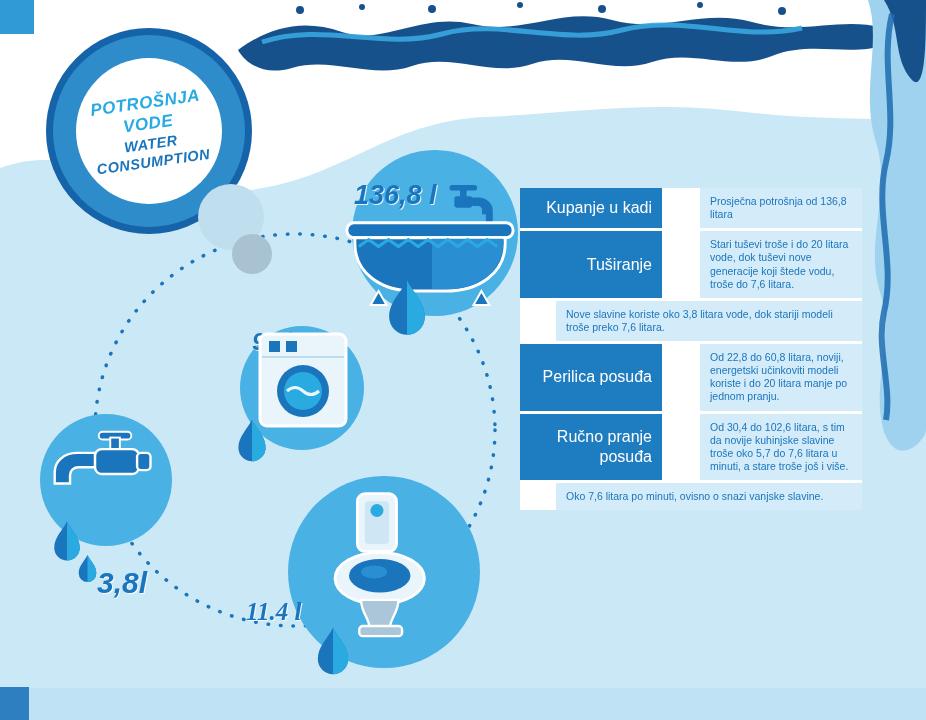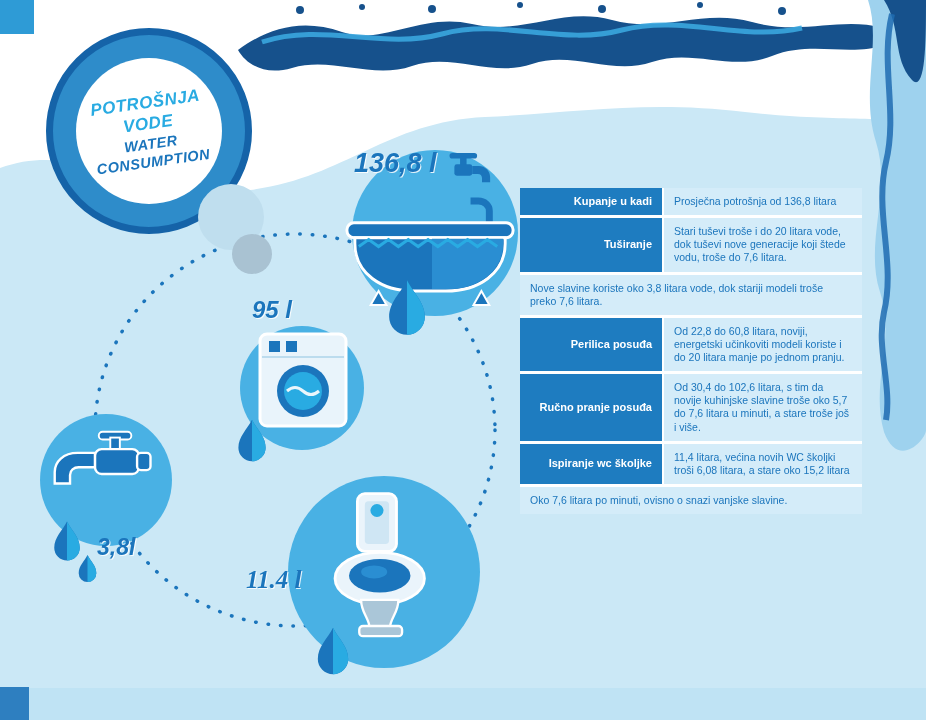--- a/index.html
+++ b/index.html
@@ -22,33 +22,33 @@
                 font-weight: bold; line-height: 1.25; letter-spacing: .5px; }
   .badge-text .hr { color: var(--accent, #29abe2); font-size: 17px; }
   .badge-text .en { color: var(--primary, #1b75bc); font-size: 14.5px; }
   .accent-circle { position: absolute; border-radius: 50%; }
   .accent-circle.big { left: 198px; top: 184px; width: 66px; height: 66px; background: #bfdeee; z-index: 3; }
   .accent-circle.small { left: 232px; top: 234px; width: 40px; height: 40px; background: #a9c2d2; z-index: 4; }
 
   
   .icon-circle { position: absolute; border-radius: 50%; background: var(--circle-fill, #49b1e4); }
   .qty { position: absolute; font-style: italic; font-weight: bold;
-         color: var(--primary, #1b75bc); text-shadow: 1px 1px 0 rgba(255,255,255,.85); white-space: nowrap; }
+         color: var(--primary, #1b75bc); text-shadow: 1px 1px 0 rgba(255,255,255,.85); white-space: nowrap; margin-top: 32px; }
   .qty-row { display: flex; align-items: flex-start; gap: 6px; }
 
   
   .consumption-table { position: absolute; left: 520px; top: 188px; width: 342px;
                        display: flex; flex-direction: column; gap: 3px; background: #fff; z-index: 5; }
   .t-row { display: flex; gap: 2px; }
   .t-label { width: 142px; background: var(--table-label-bg, #1e7cc0); color: #fff;
-             font-weight: bold; font-size: 11px; line-height: 1.25; text-align: right;
+             font-weight: normal; font-size: 16px; line-height: 1.25; text-align: right;
              padding: 6px 10px; display: flex; align-items: center; justify-content: flex-end; }
   .t-value { flex: 1; background: var(--table-value-bg, #d4ecf9); color: var(--primary, #1b75bc);
              font-size: 10.5px; line-height: 1.25; padding: 7px 10px;
-             display: flex; align-items: center; }
+             display: flex; align-items: center; margin-left: 36px; }
 </style>
 </head>
 <body>
 
 <div class="stage">
 
   <svg class="bg" viewBox="0 0 926 720" aria-hidden="true">
     <path class="bg-main" d="M0,168 C80,138 150,202 250,190 C345,178 385,122 485,117 C575,113 645,100 745,112 C845,124 892,112 926,130 L926,720 L0,720 Z"></path>
     <rect x="0" y="688" width="926" height="32" fill="#bfe3f4"></rect>
     <rect x="0" y="0" width="34" height="34" fill="#2e9bd6"></rect>
@@ -131,21 +131,21 @@
 
   <div class="group">
     <div class="icon-circle abs" style="left:40px;top:414px;width:132px;height:132px;"></div>
     <svg class="abs" viewBox="0 0 125 95" style="left:45px;top:428px;width:120px;height:91px;">
       <rect x="56" y="4" width="34" height="8" rx="4" fill="#1b75bc" stroke="#fff" stroke-width="2"></rect>
       <rect x="68" y="10" width="10" height="12" fill="#1b75bc" stroke="#fff" stroke-width="2"></rect>
       <rect x="52" y="22" width="46" height="26" rx="7" fill="#1b75bc" stroke="#fff" stroke-width="2.5"></rect>
       <rect x="96" y="26" width="14" height="18" rx="4" fill="#1b75bc" stroke="#fff" stroke-width="2.5"></rect>
       <path d="M52,26 h-18 c-15,0 -24,9 -24,20 v12 h16 v-9 c0,-5 4,-8 9,-8 h17 z" fill="#1b75bc" stroke="#fff" stroke-width="2.5"></path>
     </svg>
-    <div class="qty" style="left:97px;top:534px;font-size:23px;">3,8l</div>
+    <div class="qty" style="left:97px;top:534px;font-size:30px;">3,8l</div>
     <svg class="abs" viewBox="0 0 40 56" style="left:52px;top:520px;width:30px;height:42px;">
       <path d="M20,2 C26,14 37,23 37,37 a17,17 0 1 1 -34,0 C3,23 14,14 20,2 Z" fill="#1b75bc"></path>
       <path d="M20,2 C26,14 37,23 37,37 A17,17 0 0 1 20,54 Z" fill="#29abe2"></path>
     </svg>
     <svg class="abs" viewBox="0 0 40 56" style="left:77px;top:554px;width:21px;height:29px;">
       <path d="M20,2 C26,14 37,23 37,37 a17,17 0 1 1 -34,0 C3,23 14,14 20,2 Z" fill="#1b75bc"></path>
       <path d="M20,2 C26,14 37,23 37,37 A17,17 0 0 1 20,54 Z" fill="#29abe2"></path>
     </svg>
   </div>
 
@@ -182,21 +182,17 @@
     </div>
     <div class="t-row">
       <div class="t-label">Perilica posuđa</div>
       <div class="t-value">Od 22,8 do 60,8 litara, noviji, energetski učinkoviti modeli koriste i do 20 litara manje po jednom pranju.</div>
     </div>
     <div class="t-row">
       <div class="t-label">Ručno pranje posuđa</div>
       <div class="t-value">Od 30,4 do 102,6 litara, s tim da novije kuhinjske slavine troše oko 5,7 do 7,6 litara u minuti, a stare troše još i više.</div>
     </div>
     <div class="t-row">
-      <div class="t-label">Ispiranje wc školjke</div>
-      <div class="t-value">11,4 litara, većina novih WC školjki troši 6,08 litara, a stare oko 15,2 litara</div>
-    </div>
-    <div class="t-row">
       <div class="t-value">Oko 7,6 litara po minuti, ovisno o snazi vanjske slavine.</div>
     </div>
   </div>
 
 </div>
 
 </body></html>

